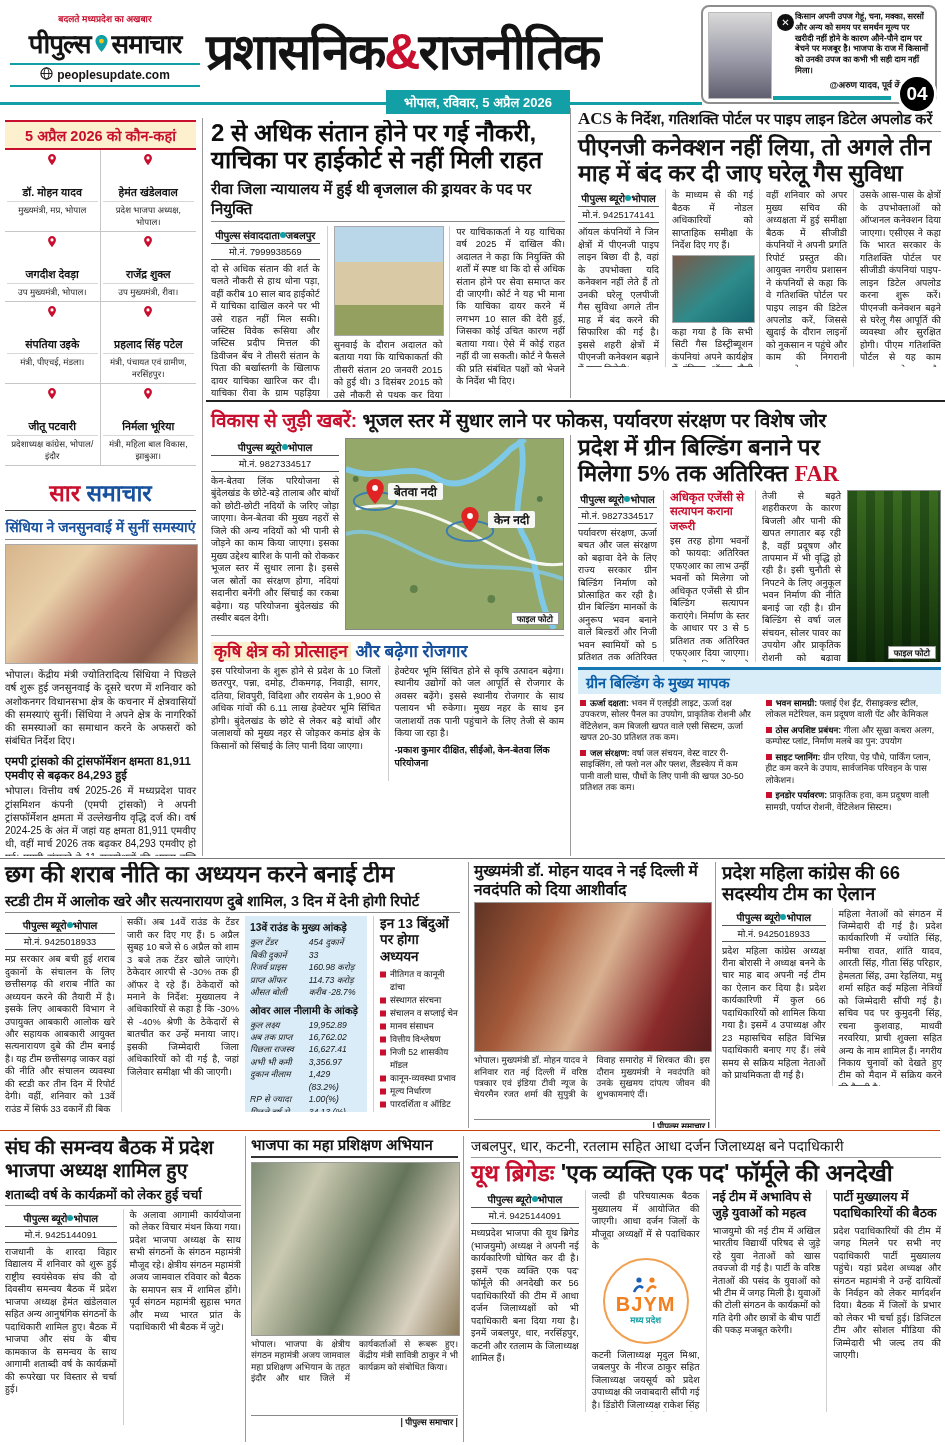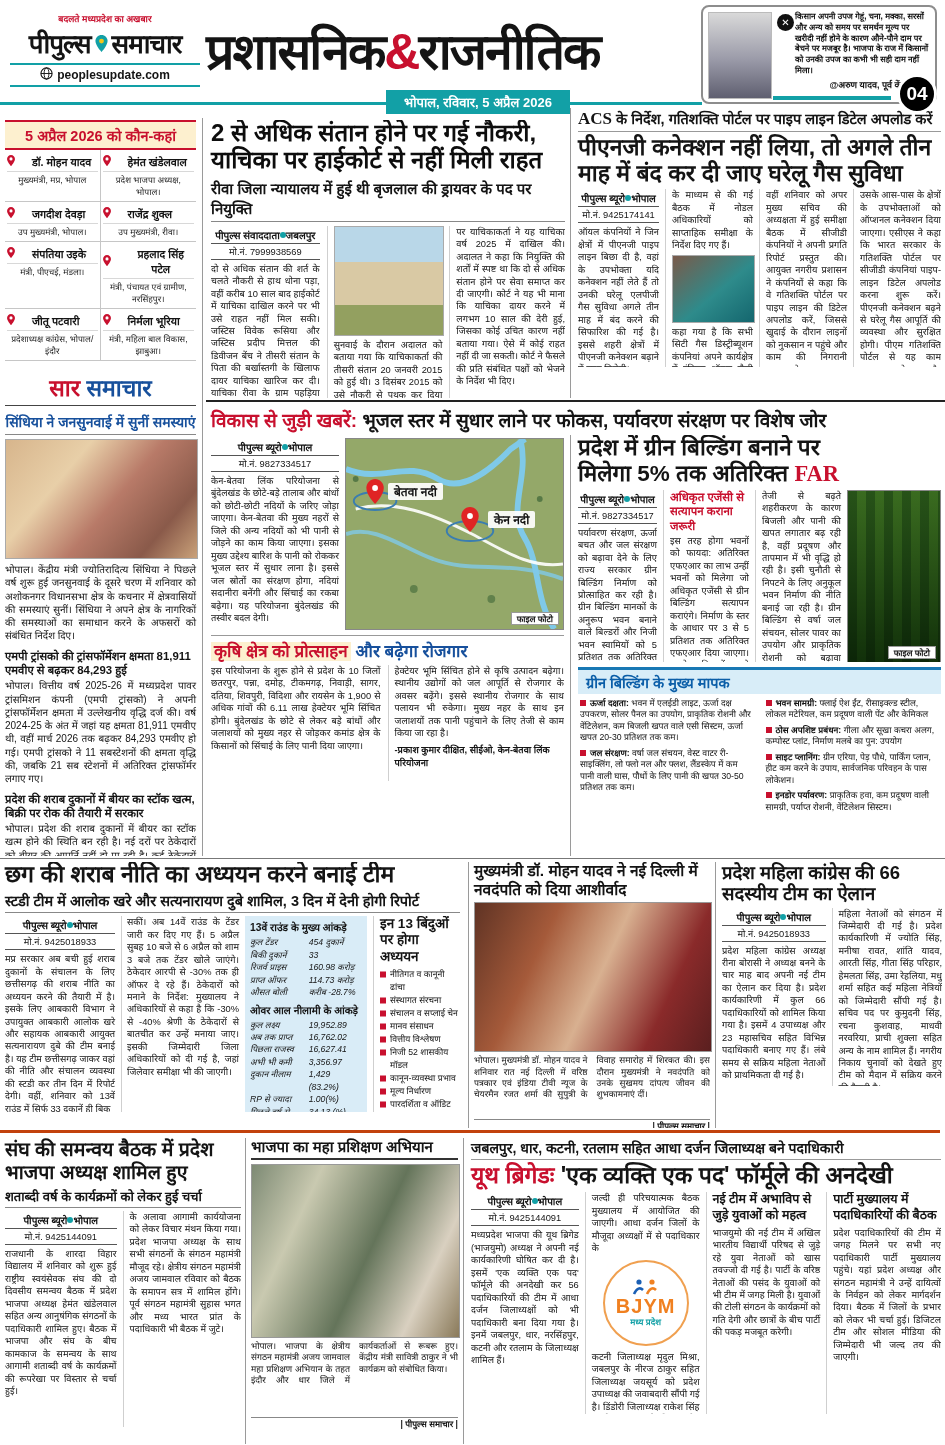--- a/index.html
+++ b/index.html
@@ -29,21 +29,21 @@
   .page-badge{left:897px;top:74px;width:40px;height:40px;border-radius:50%;background:#000;border:3px solid #fff;
               color:#fff;font-size:19px;font-weight:800;display:flex;align-items:center;justify-content:center;z-index:5;}
 
   
   .leftcol{left:0;top:118px;width:203px;height:738px;border-right:1px solid #9a9a9a;padding:2px 6px 0 5px;overflow:hidden;}
   .ww-title{background:#fdf0cf;color:#c8102e;font-size:14.5px;font-weight:800;text-align:center;padding:3px 0;
             border-top:2px solid #c8102e;border-bottom:2px solid #c8102e;}
   .ww-grid{display:grid;grid-template-columns:1fr 1fr;}
   .ww-cell{padding:4px 2px 3px;border-bottom:1px solid #c6c6c6;text-align:center;}
   .ww-cell:nth-child(odd){border-right:1px solid #c6c6c6;}
-  .ww-name{font-size:10.8px;font-weight:800;display:flex;align-items:center;justify-content:flex-start;gap:17px;}
+  .ww-name{font-size:10.8px;font-weight:800;display:flex;align-items:center;justify-content:space-between;gap:17px;flex-direction:column;}
   .ww-role{font-size:8.6px;border-top:1px solid #d8d8d8;margin-top:2px;padding-top:2px;color:#222;}
   .saar-title{text-align:center;font-size:23px;font-weight:800;margin-top:8px;padding:2px 0;border-bottom:1px solid #444;}
   .saar-red{color:#c8102e;} .saar-blue{color:#17509c;}
   .scin-head{color:#17509c;font-size:14px;font-weight:800;text-align:center;margin:6px 0 4px;border-bottom:1px solid #888;padding-bottom:3px;}
   .scin-photo{width:100%;height:118px;background:linear-gradient(130deg,#d7b58c,#e8cfa8 30%,#b87a68 55%,#8a5a4a 80%,#caa27a);border:1px solid #aaa;}
   .small-body{font-size:10px;line-height:1.33;}
   .left-sub{font-size:11.4px;font-weight:800;margin:6px 0 2px;line-height:1.25;}
 
   
   .by{font-size:10px;font-weight:800;text-align:center;padding:2px 0 1px;border-bottom:1px solid #555;
@@ -120,30 +120,30 @@
   .wedding{left:468px;top:3px;width:247px;height:266px;border-left:1px solid #9a9a9a;padding:0 5px;}
   .h-wed{font-size:15.5px;font-weight:800;line-height:1.2;}
   .ph-wed{width:100%;height:148px;background:linear-gradient(115deg,#5f3324,#a55a3a 28%,#d8b090 52%,#8a2a2a 78%,#5a1f1f);border:1px solid #999;margin:3px 0;}
   .cap{font-size:8.8px;line-height:1.3;column-count:2;column-gap:9px;height:62px;overflow:hidden;}
   .credit{font-size:8.5px;font-weight:700;text-align:right;border-top:1px solid #888;margin-top:2px;}
   .mahila{left:715px;top:3px;width:230px;height:266px;border-left:1px solid #9a9a9a;padding:0 3px 0 6px;}
   .h-mah{font-size:18.5px;font-weight:800;line-height:1.15;}
   .mah-cols{display:flex;gap:6px;height:178px;overflow:hidden;margin-top:3px;}
 
   
-  .band2{left:0;top:1130px;width:940px;height:315px;border-top:3px solid #c2410c;}
+  .band2{left:0;top:1130px;width:940px;height:315px;border-top:1px solid #c2410c;}
   .sangh{left:0;top:5px;width:245px;height:306px;padding:0 4px 0 5px;}
   .h-sangh{font-size:19.5px;font-weight:800;line-height:1.18;}
   .sub-sangh{font-size:13px;font-weight:800;margin:3px 0;border-bottom:1px solid #888;padding-bottom:2px;}
   .sangh-cols{display:flex;gap:6px;height:216px;overflow:hidden;}
   .training{left:245px;top:5px;width:218px;height:306px;border-left:1px solid #9a9a9a;padding:0 5px;}
   .h-train{font-size:15px;font-weight:800;line-height:1.2;border-bottom:2px solid #333;padding-bottom:2px;}
   .ph-train{width:100%;height:172px;background:linear-gradient(115deg,#7d8a74,#c9c9b0 25%,#64745a 55%,#d9d0c0 80%,#8a7a5a);border:1px solid #999;margin:4px 0 3px;}
   .youth{left:463px;top:5px;width:482px;height:306px;border-left:1px solid #9a9a9a;padding:0 4px 0 7px;}
-  .kick-youth{font-size:14px;font-weight:700;border-bottom:1px solid #999;padding-bottom:2px;}
+  .kick-youth{font-size:14px;font-weight:400;border-bottom:1px solid #999;padding-bottom:2px;}
   .h-youth{font-size:23px;font-weight:800;line-height:1.15;margin-top:2px;}
   .h-youth .red{color:#c8102e;}
   .youth-cols{display:flex;gap:6px;height:222px;overflow:hidden;margin-top:4px;}
   .col-head{font-size:12.5px;font-weight:800;line-height:1.25;margin-bottom:3px;}
   .bjym{width:82px;height:82px;border-radius:50%;background:#fff;border:2px solid #f0a050;margin:5px auto;text-align:center;
         display:flex;flex-direction:column;align-items:center;justify-content:center;}
   .bjym .t{color:#f08020;font-size:20px;font-weight:800;letter-spacing:1px;line-height:1;}
   .bjym .s{color:#12a0a6;font-size:8.5px;font-weight:700;}
 </style>
 </head>

